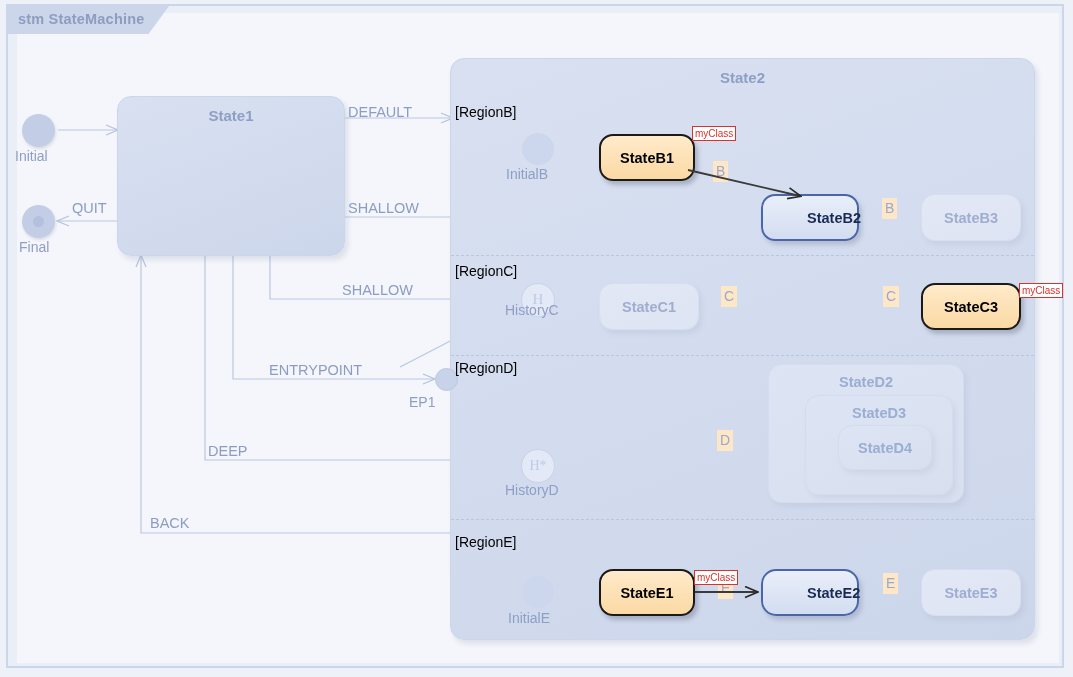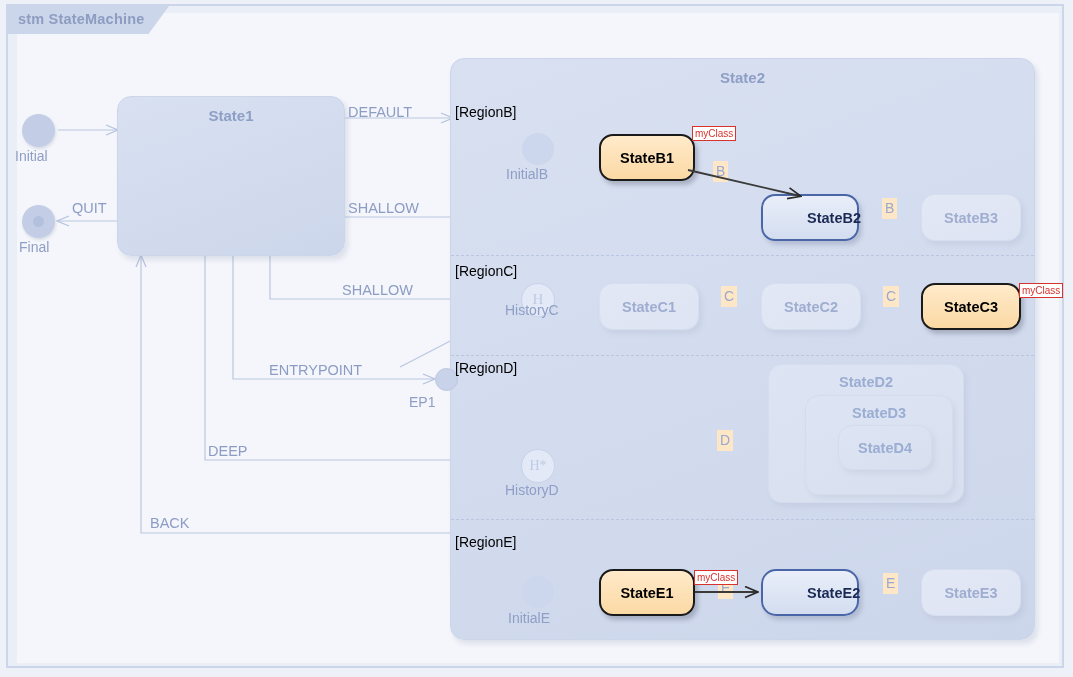--- a/index.html
+++ b/index.html
@@ -374,23 +374,20 @@
   <div class="tlabel" style="left:713px; top:161px;">B</div>
   <div class="tlabel" style="left:882px; top:198px;">B</div>
 
   <div class="node history" style="left:521px; top:283px; width:34px; height:34px;">H</div>
   <div class="pstate-label" style="left:505px; top:302px;">HistoryC</div>
 
   <div class="node state faded" style="left:599px; top:283px; width:100px; height:47px;">
     <div class="state-title">StateC1</div>
   </div>
 
-  <div class="node state faded" style="left:761px; top:283px; width:100px; height:47px;">
-    <div class="state-title">StateC2</div>
-  </div>
 
   <div class="node state active" style="left:921px; top:283px; width:100px; height:47px;">
     <div class="state-title">StateC3</div>
   </div>
   <div class="myclass" style="left:1019px; top:283px;">myClass</div>
 
   <div class="tlabel" style="left:721px; top:286px;">C</div>
   <div class="tlabel" style="left:883px; top:286px;">C</div>
 
   <div class="node history" style="left:521px; top:449px; width:34px; height:34px; font-size:14px;">H*</div>

